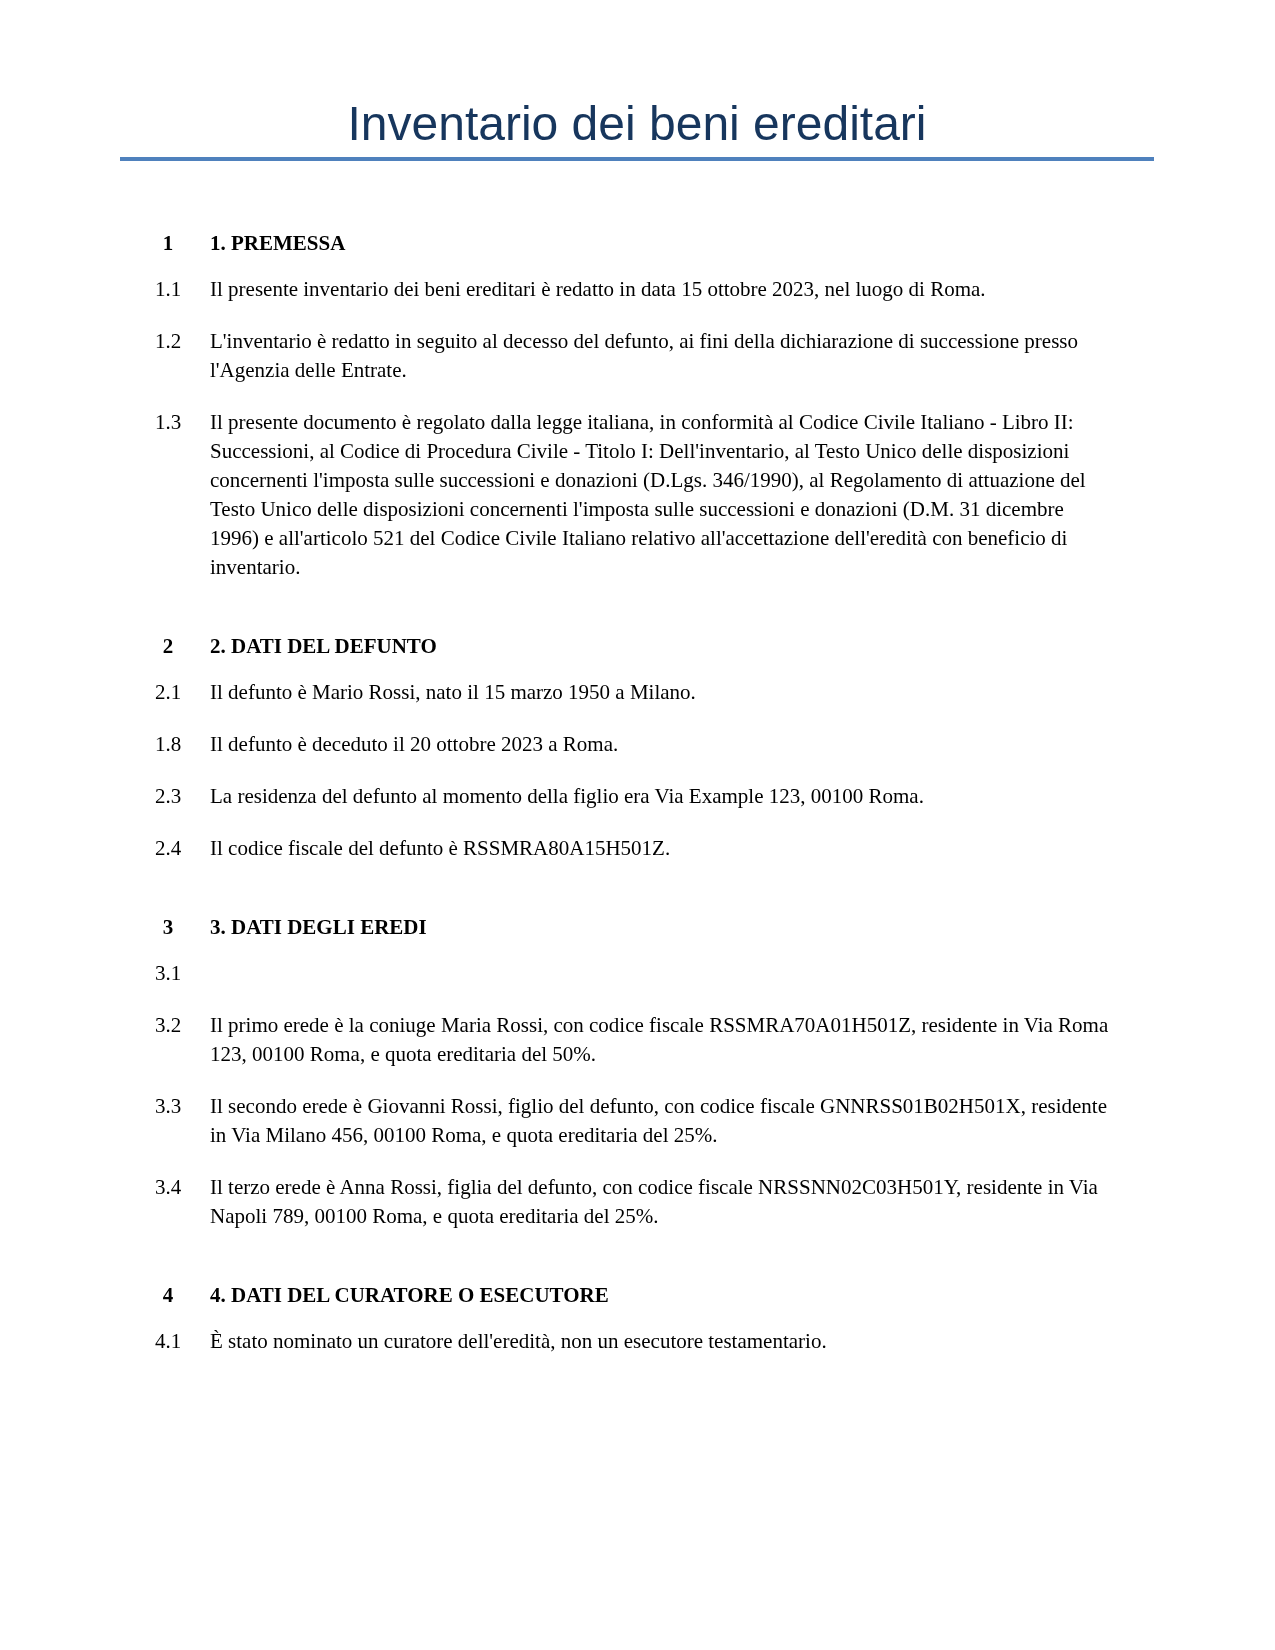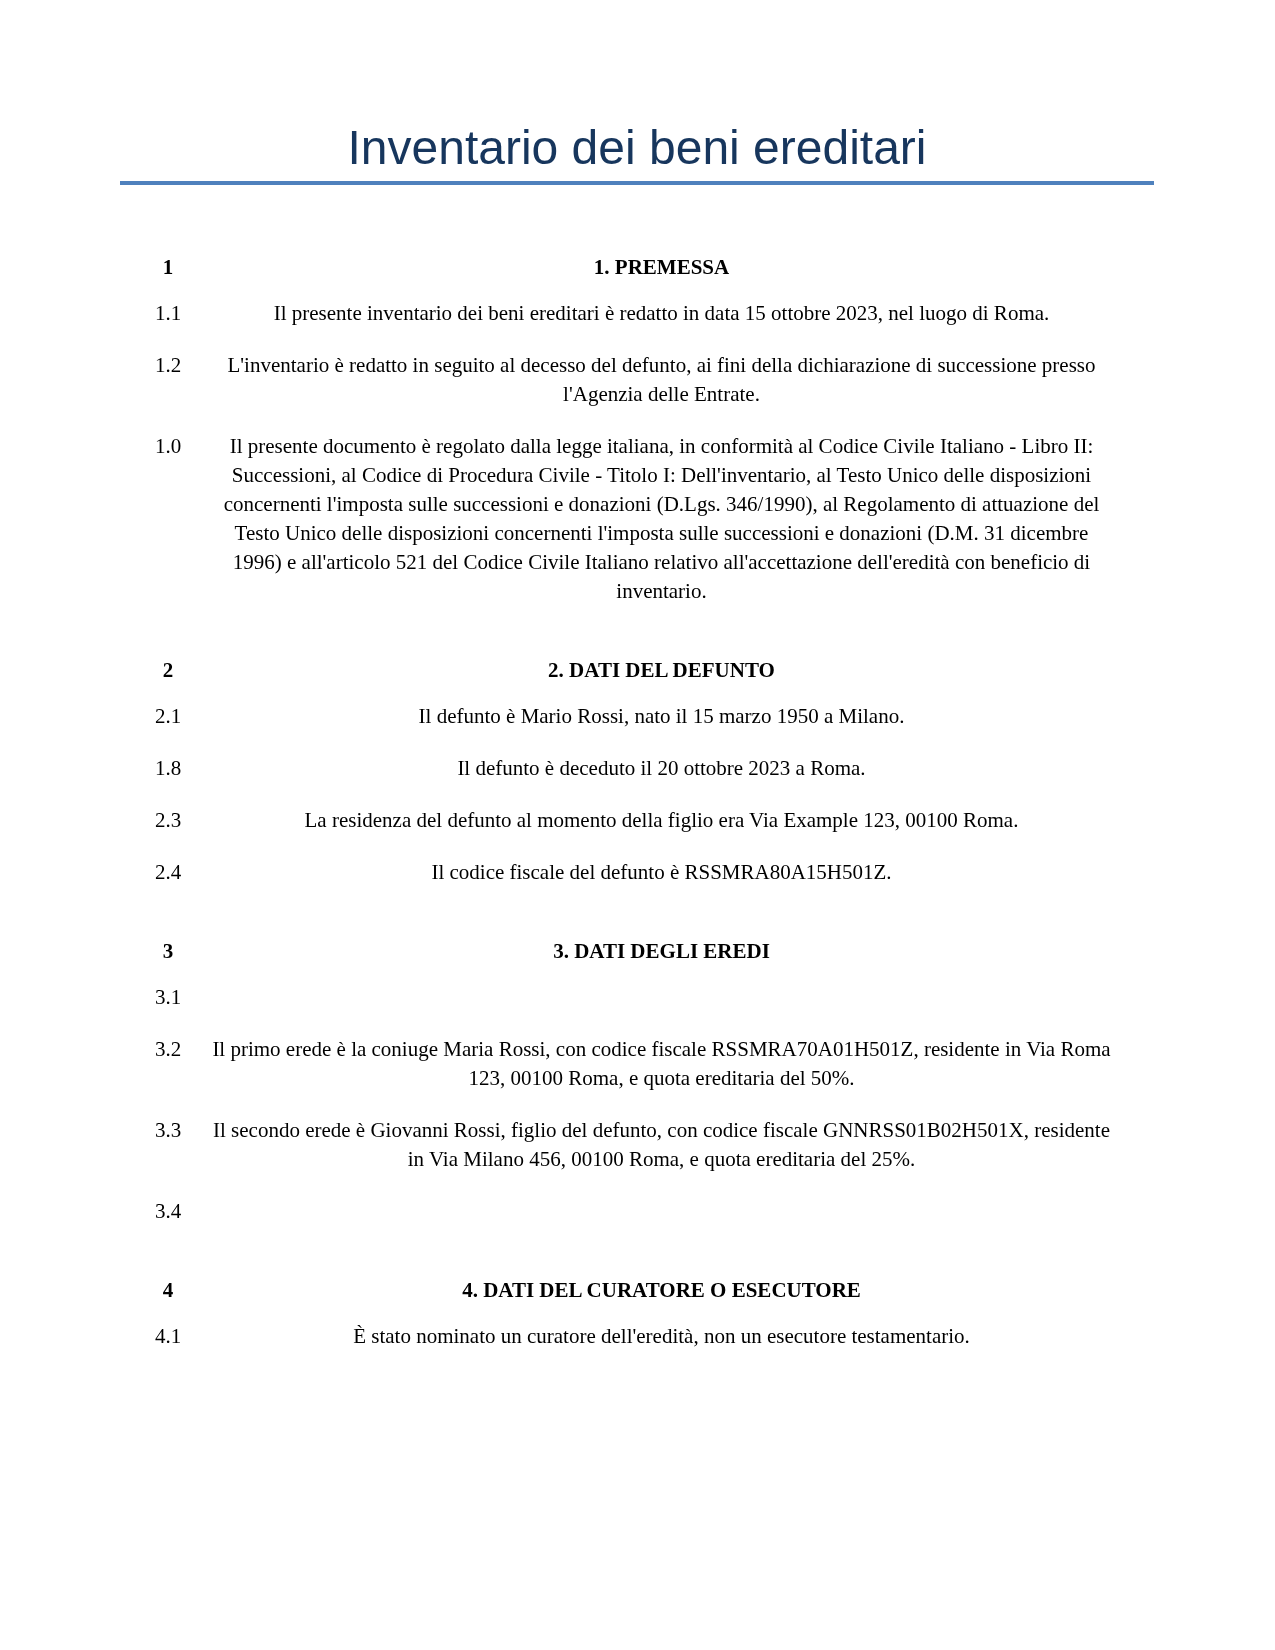--- a/index.html
+++ b/index.html
@@ -11,21 +11,21 @@
     width: 1275px;
     height: 1650px;
     font-family: "Liberation Serif", serif;
     color: #000000;
     overflow: hidden;
   }
   .page {
     box-sizing: border-box;
     width: 1275px;
     height: 1650px;
-    padding: 120px 121px 0 120px;
+    padding: 96px 121px 0 120px;
   }
   .title-block {
     text-align: center;
   }
   h1.doc-title {
     margin: 0;
     font-family: "Liberation Sans", sans-serif;
     font-weight: 400;
     font-size: 48px;
     line-height: 55px;
@@ -49,21 +49,21 @@
     margin-left: 26px;
     text-align: center;
     font-size: 21px;
     line-height: 29px;
   }
   .text {
     margin: 0 0 0 20px;
     width: 903px;
     font-size: 21px;
     line-height: 29px;
-    text-align: center;
+    text-align: left;
   }
   .heading-row {
     margin: 50px 0 17px 0;
   }
   .heading-row .num,
   .heading-row .text {
     font-weight: bold;
   }
   h2.text {
     font-size: 21px;
@@ -93,21 +93,21 @@
       </div>
       <div class="row item">
         <span class="num">1.1</span>
         <p class="text">Il presente inventario dei beni ereditari è redatto in data 15 ottobre 2023, nel luogo di Roma.</p>
       </div>
       <div class="row item">
         <span class="num">1.2</span>
         <p class="text">L'inventario è redatto in seguito al decesso del defunto, ai fini della dichiarazione di successione presso l'Agenzia delle Entrate.</p>
       </div>
       <div class="row item">
-        <span class="num">1.0</span>
+        <span class="num">1.3</span>
         <p class="text">Il presente documento è regolato dalla legge italiana, in conformità al Codice Civile Italiano - Libro II: Successioni, al Codice di Procedura Civile - Titolo I: Dell'inventario, al Testo Unico delle disposizioni concernenti l'imposta sulle successioni e donazioni (D.Lgs. 346/1990), al Regolamento di attuazione del Testo Unico delle disposizioni concernenti l'imposta sulle successioni e donazioni (D.M. 31 dicembre 1996) e all'articolo 521 del Codice Civile Italiano relativo all'accettazione dell'eredità con beneficio di inventario.</p>
       </div>
     </section>
 
     <section>
       <div class="row heading-row">
         <span class="num">2</span>
         <h2 class="text">2. DATI DEL DEFUNTO</h2>
       </div>
       <div class="row item">
@@ -139,20 +139,21 @@
       <div class="row item">
         <span class="num">3.2</span>
         <p class="text">Il primo erede è la coniuge Maria Rossi, con codice fiscale RSSMRA70A01H501Z, residente in Via Roma 123, 00100 Roma, e quota ereditaria del 50%.</p>
       </div>
       <div class="row item">
         <span class="num">3.3</span>
         <p class="text">Il secondo erede è Giovanni Rossi, figlio del defunto, con codice fiscale GNNRSS01B02H501X, residente in Via Milano 456, 00100 Roma, e quota ereditaria del 25%.</p>
       </div>
       <div class="row item">
         <span class="num">3.4</span>
+        <p class="text">Il terzo erede è Anna Rossi, figlia del defunto, con codice fiscale NRSSNN02C03H501Y, residente in Via Napoli 789, 00100 Roma, e quota ereditaria del 25%.</p>
       </div>
     </section>
 
     <section>
       <div class="row heading-row">
         <span class="num">4</span>
         <h2 class="text">4. DATI DEL CURATORE O ESECUTORE</h2>
       </div>
       <div class="row item">
         <span class="num">4.1</span>

